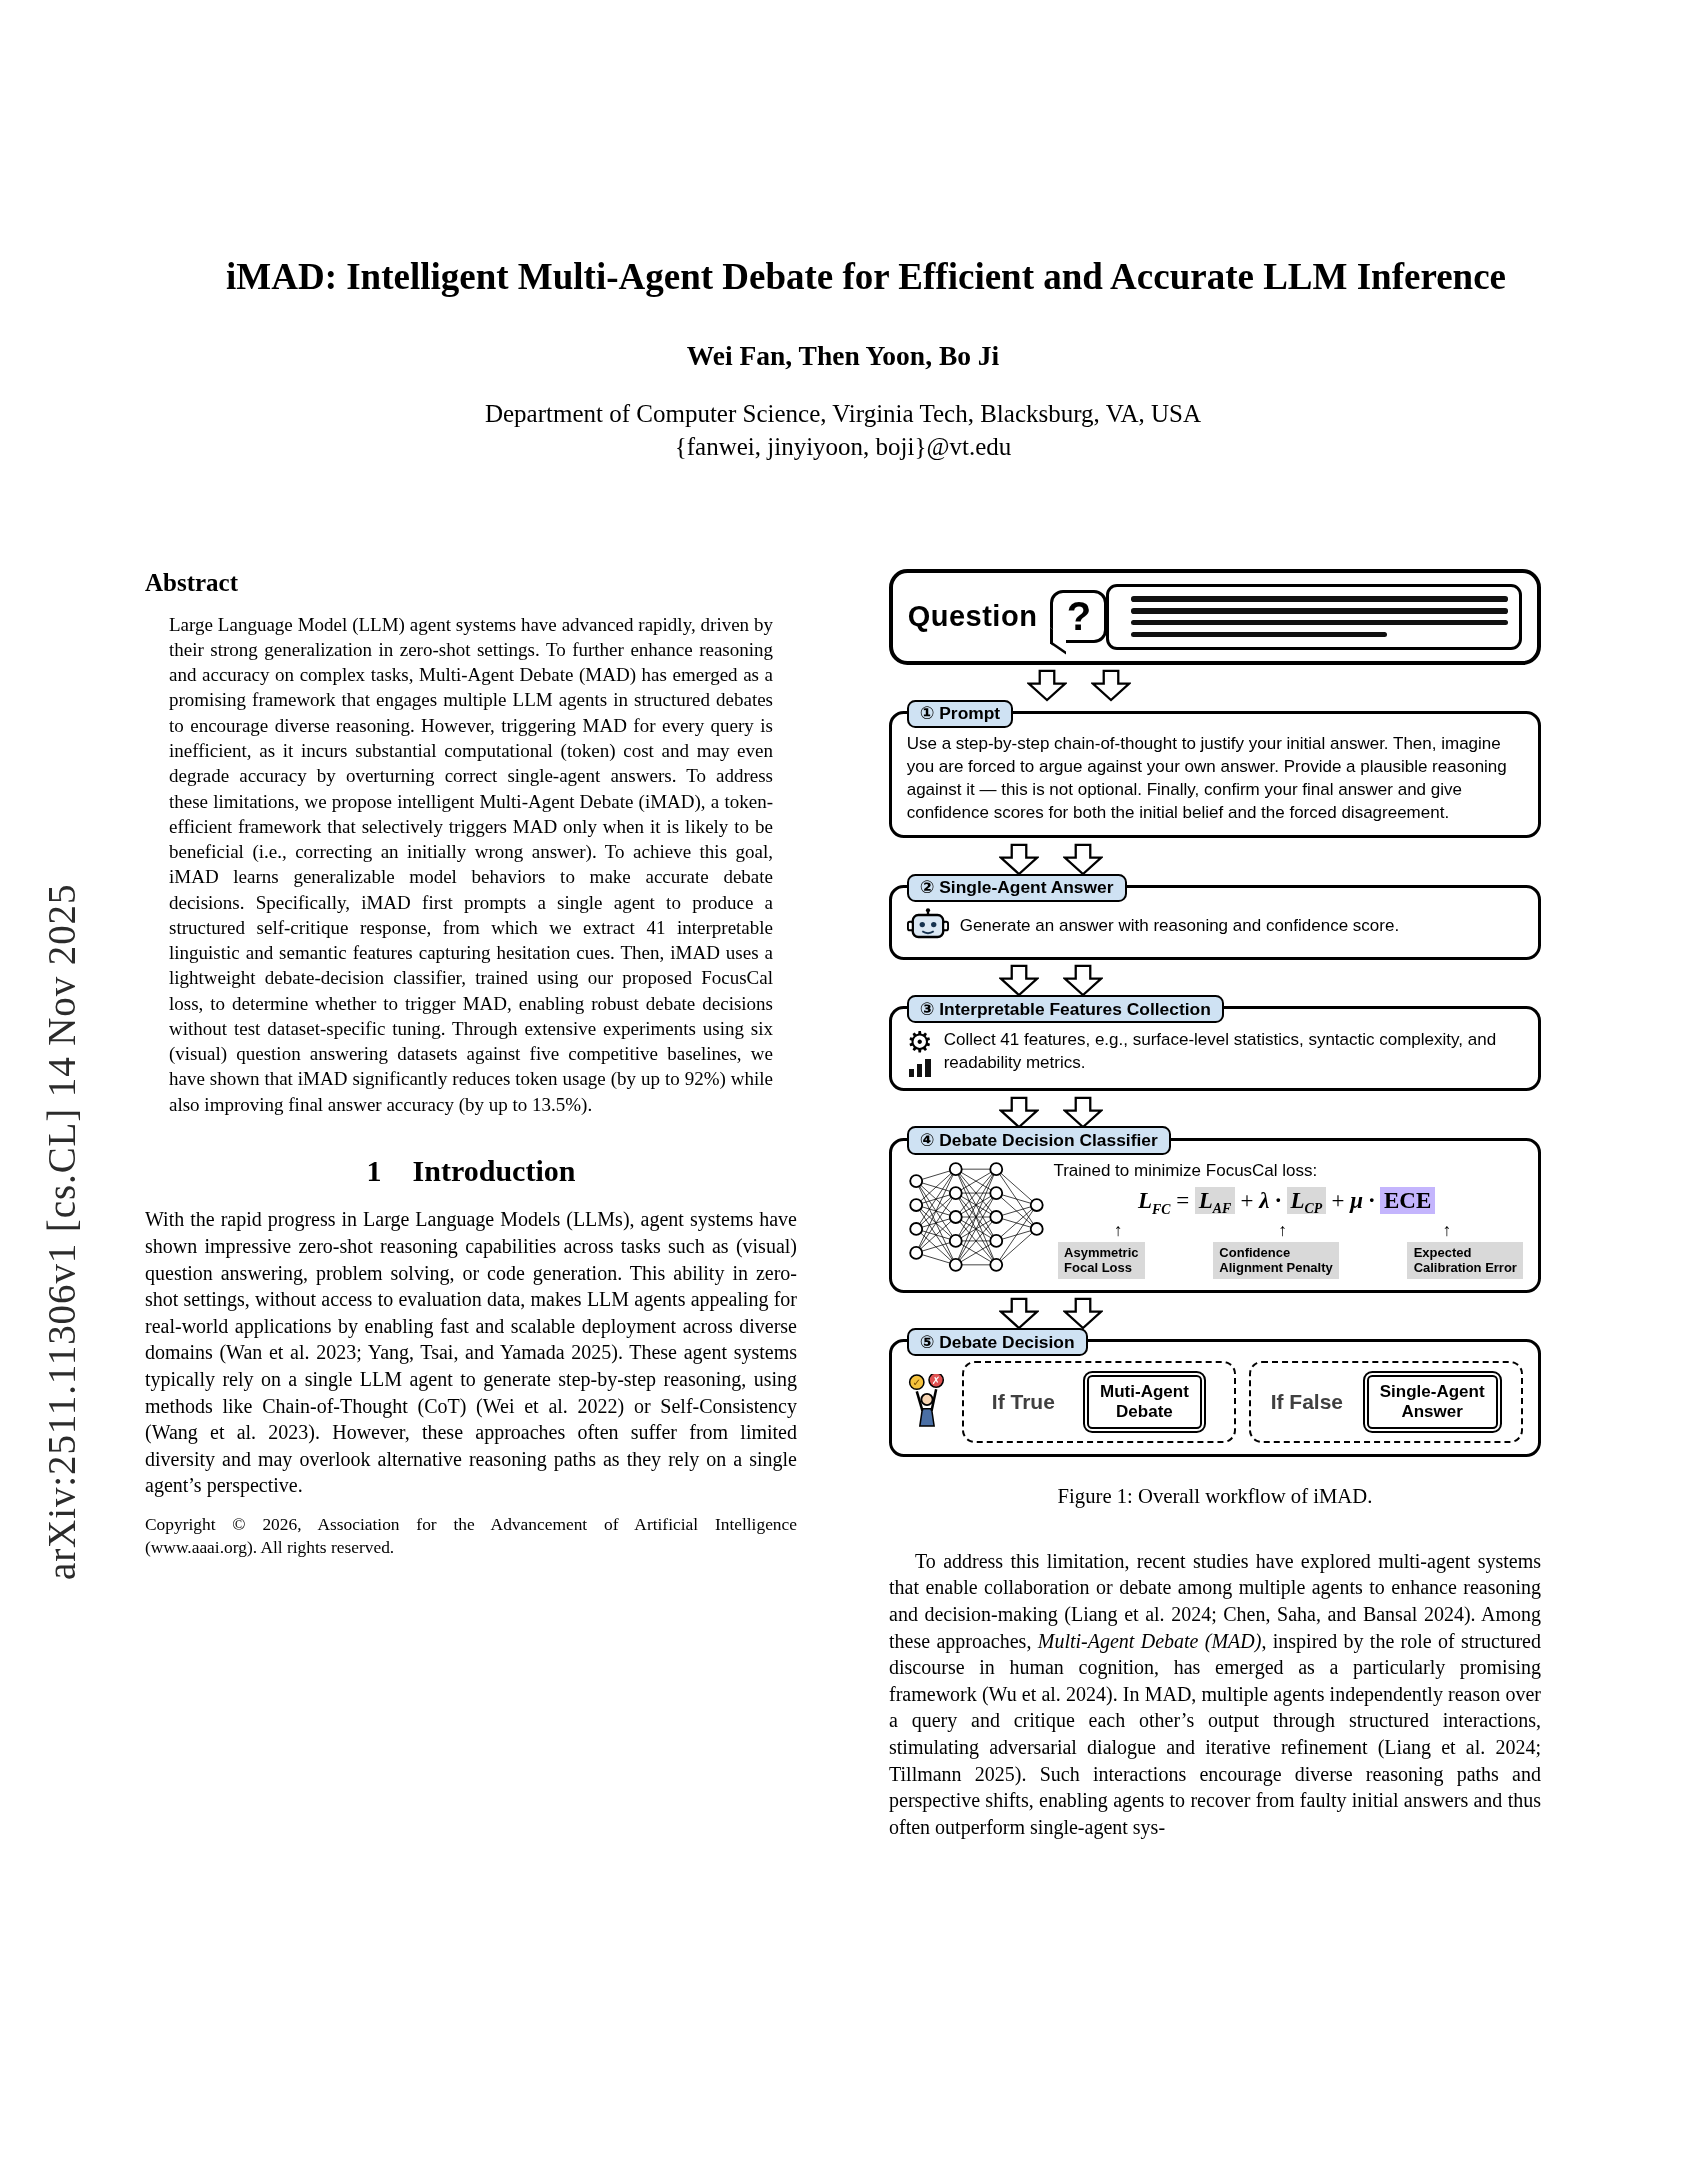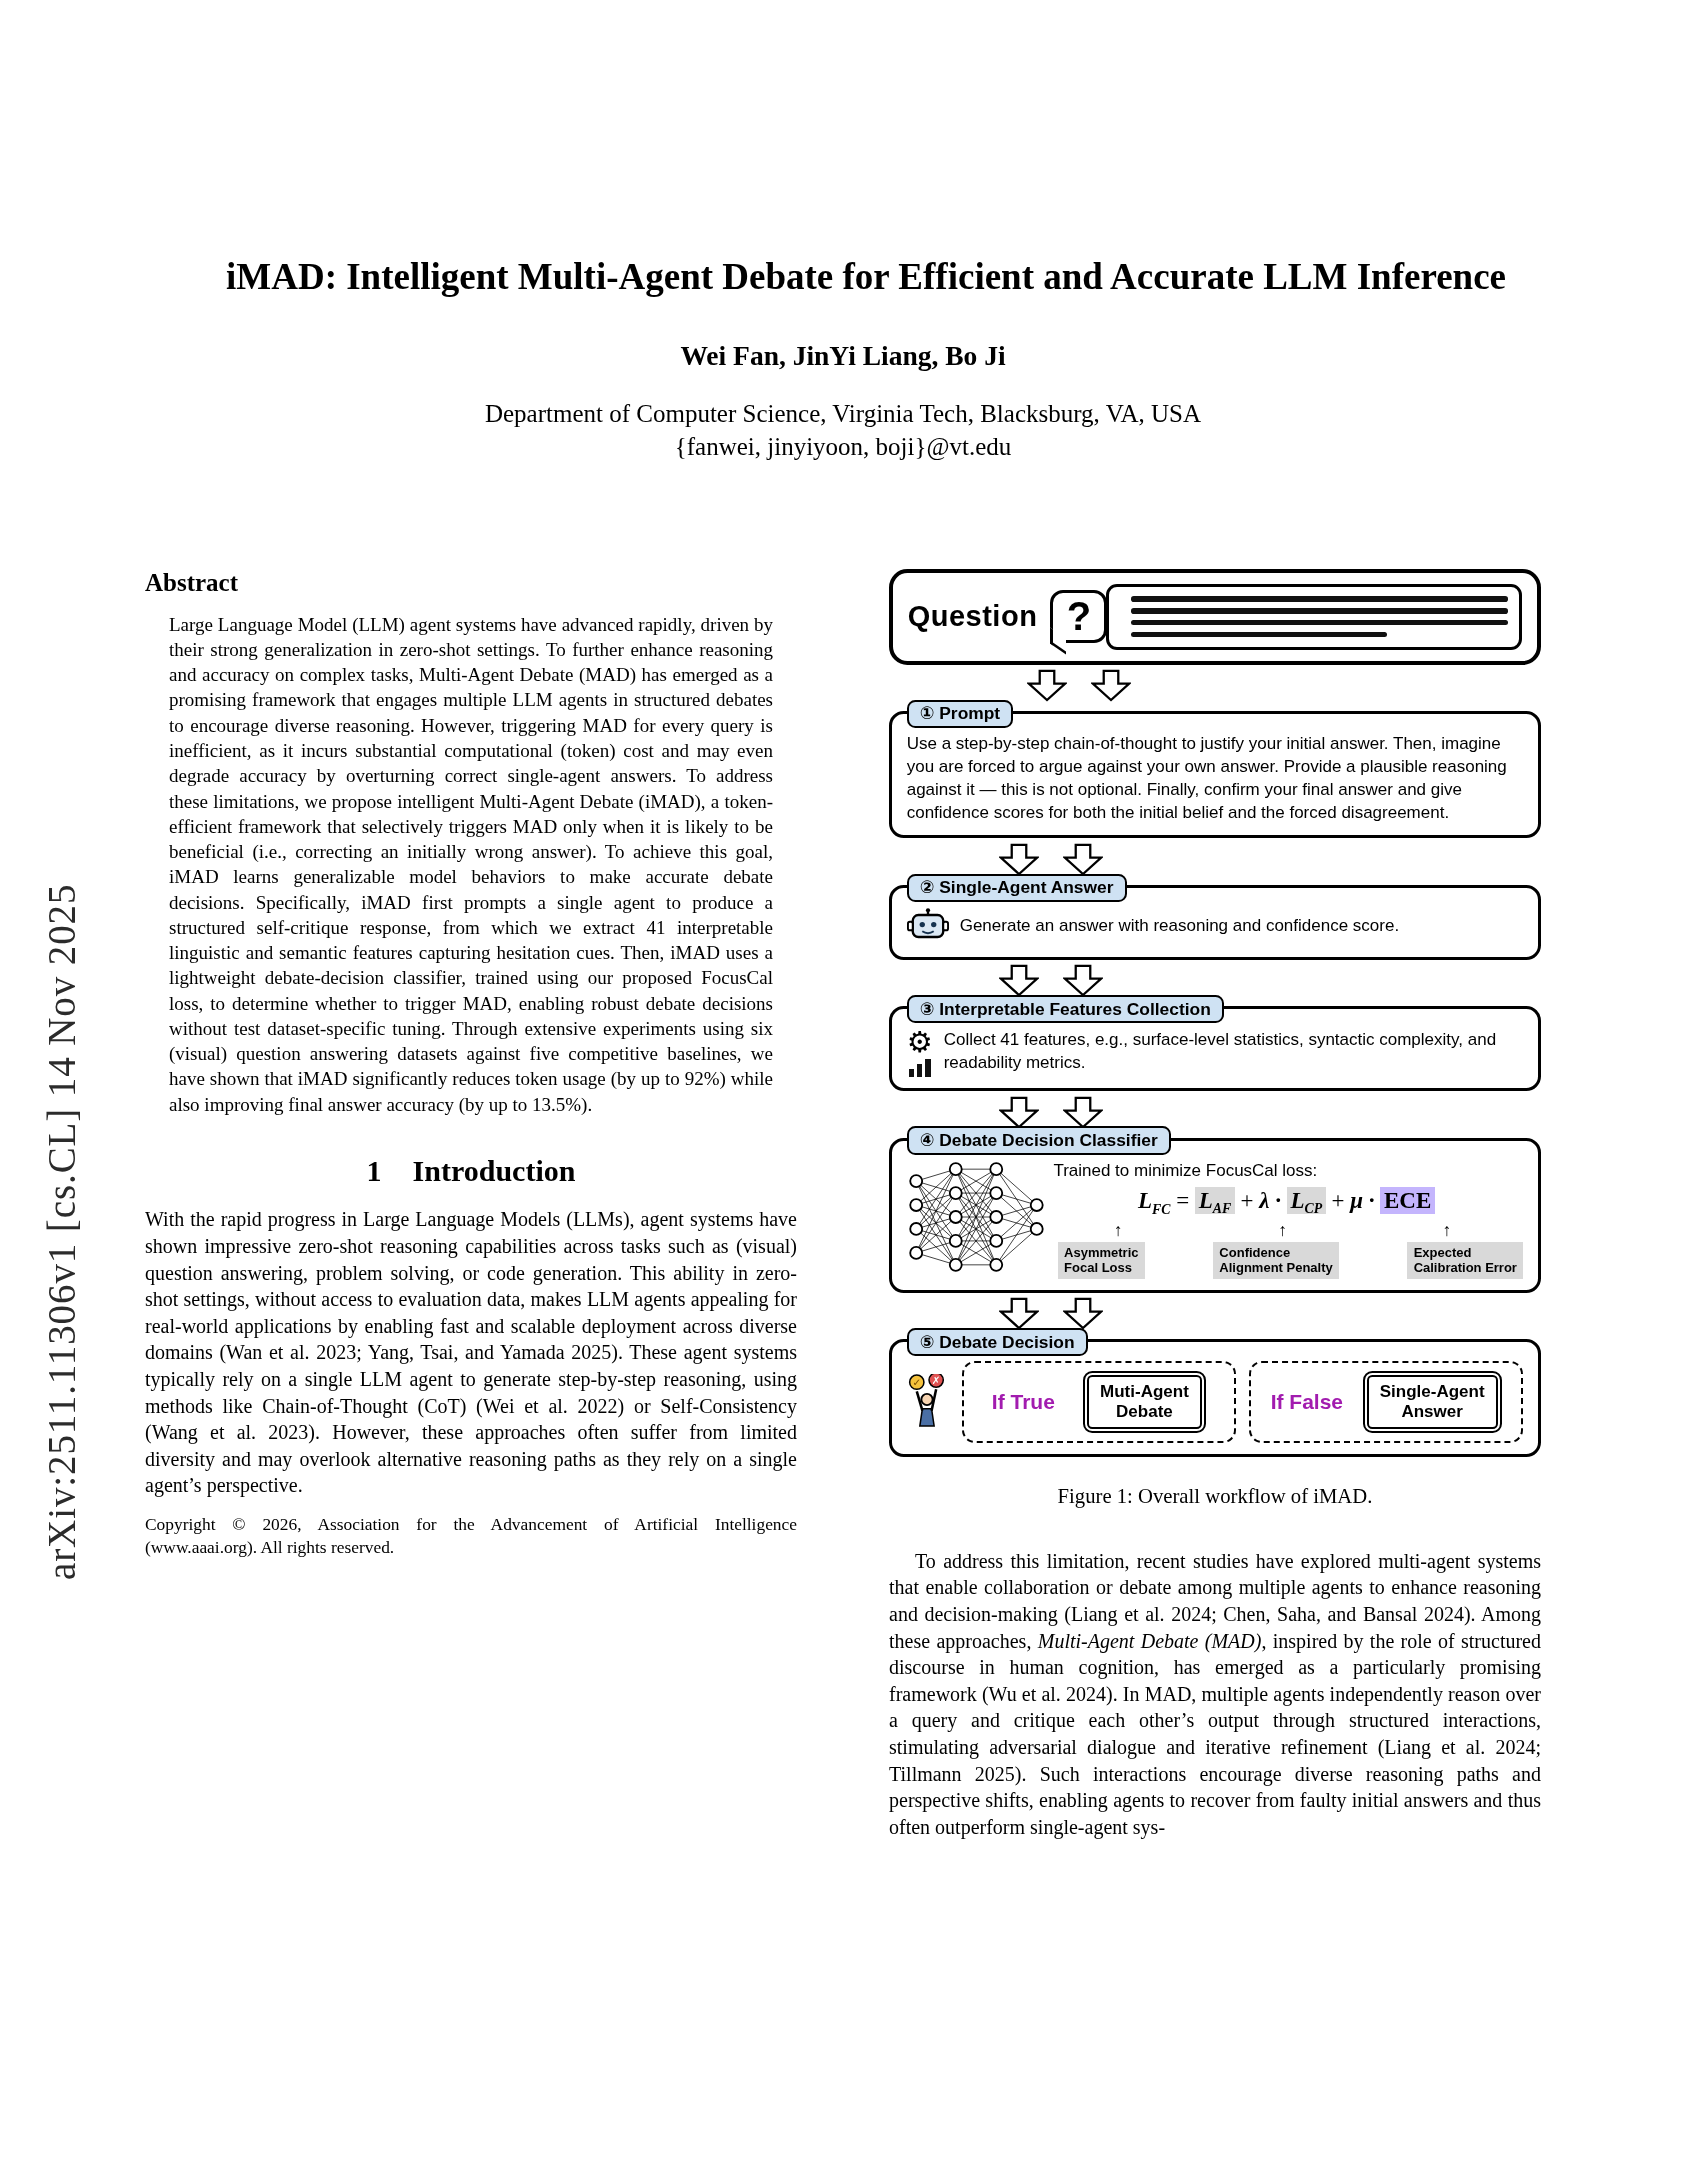--- a/index.html
+++ b/index.html
@@ -91,37 +91,37 @@
   .term {
     background:#d9d9d9; padding:2.8px 6.4px; font-size:13px; font-weight:bold;
     white-space:pre-line; line-height:1.2;margin-left:8px;
   }
   
   .dec-body { display:flex; align-items:center; gap:13px; }
   .dash-group {
     flex:1; border:2.8px dashed #000; border-radius:13px;
     display:flex; align-items:center; justify-content:space-evenly; gap:9.2px; padding:8.3px 9.2px;
   }
-  .iflabel { font-size:21px; font-weight:bold; color:#a21caf; }
+  .iflabel { font-size:21px; font-weight:bold; color:#404040; }
   .ans-box {
     border:6.4px double #000; border-radius:9.2px; padding:4.6px 11px;
     font-size:17px; font-weight:bold; text-align:center; white-space:pre-line; line-height:1.2;
   }
   figcaption { font-family:"Liberation Serif","DejaVu Serif",serif; font-size:20.7px; text-align:center; margin:27.5px 0 40px 0; }
 </style>
 </head>
 <body>
 
 <div class="page">
 
   <div class="arxiv">arXiv:2511.11306v1  [cs.CL]  14 Nov 2025</div>
 
   <header>
     <div class="title">iMAD: Intelligent Multi-Agent Debate for Efficient and Accurate LLM Inference</div>
-    <div class="authors">Wei Fan, JinYi Liang, Bo Ji</div>
+    <div class="authors">Wei Fan, Then Yoon, Bo Ji</div>
     <div class="affil">Department of Computer Science, Virginia Tech, Blacksburg, VA, USA</div>
     <div class="email">{fanwei, jinyiyoon, boji}@vt.edu</div>
   </header>
 
   <div class="cols">
 
     <div class="col">
       <div class="abs-h">Abstract</div>
       <p class="abs">Large Language Model (LLM) agent systems have advanced rapidly, driven by their strong generalization in zero-shot settings. To further enhance reasoning and accuracy on complex tasks, Multi-Agent Debate (MAD) has emerged as a promising framework that engages multiple LLM agents in structured debates to encourage diverse reasoning. However, triggering MAD for every query is inefficient, as it incurs substantial computational (token) cost and may even degrade accuracy by overturning correct single-agent answers. To address these limitations, we propose intelligent Multi-Agent Debate (iMAD), a token-efficient framework that selectively triggers MAD only when it is likely to be beneficial (i.e., correcting an initially wrong answer). To achieve this goal, iMAD learns generalizable model behaviors to make accurate debate decisions. Specifically, iMAD first prompts a single agent to produce a structured self-critique response, from which we extract 41 interpretable linguistic and semantic features capturing hesitation cues. Then, iMAD uses a lightweight debate-decision classifier, trained using our proposed FocusCal loss, to determine whether to trigger MAD, enabling robust debate decisions without test dataset-specific tuning. Through extensive experiments using six (visual) question answering datasets against five competitive baselines, we have shown that iMAD significantly reduces token usage (by up to 92%) while also improving final answer accuracy (by up to 13.5%).</p>
 

